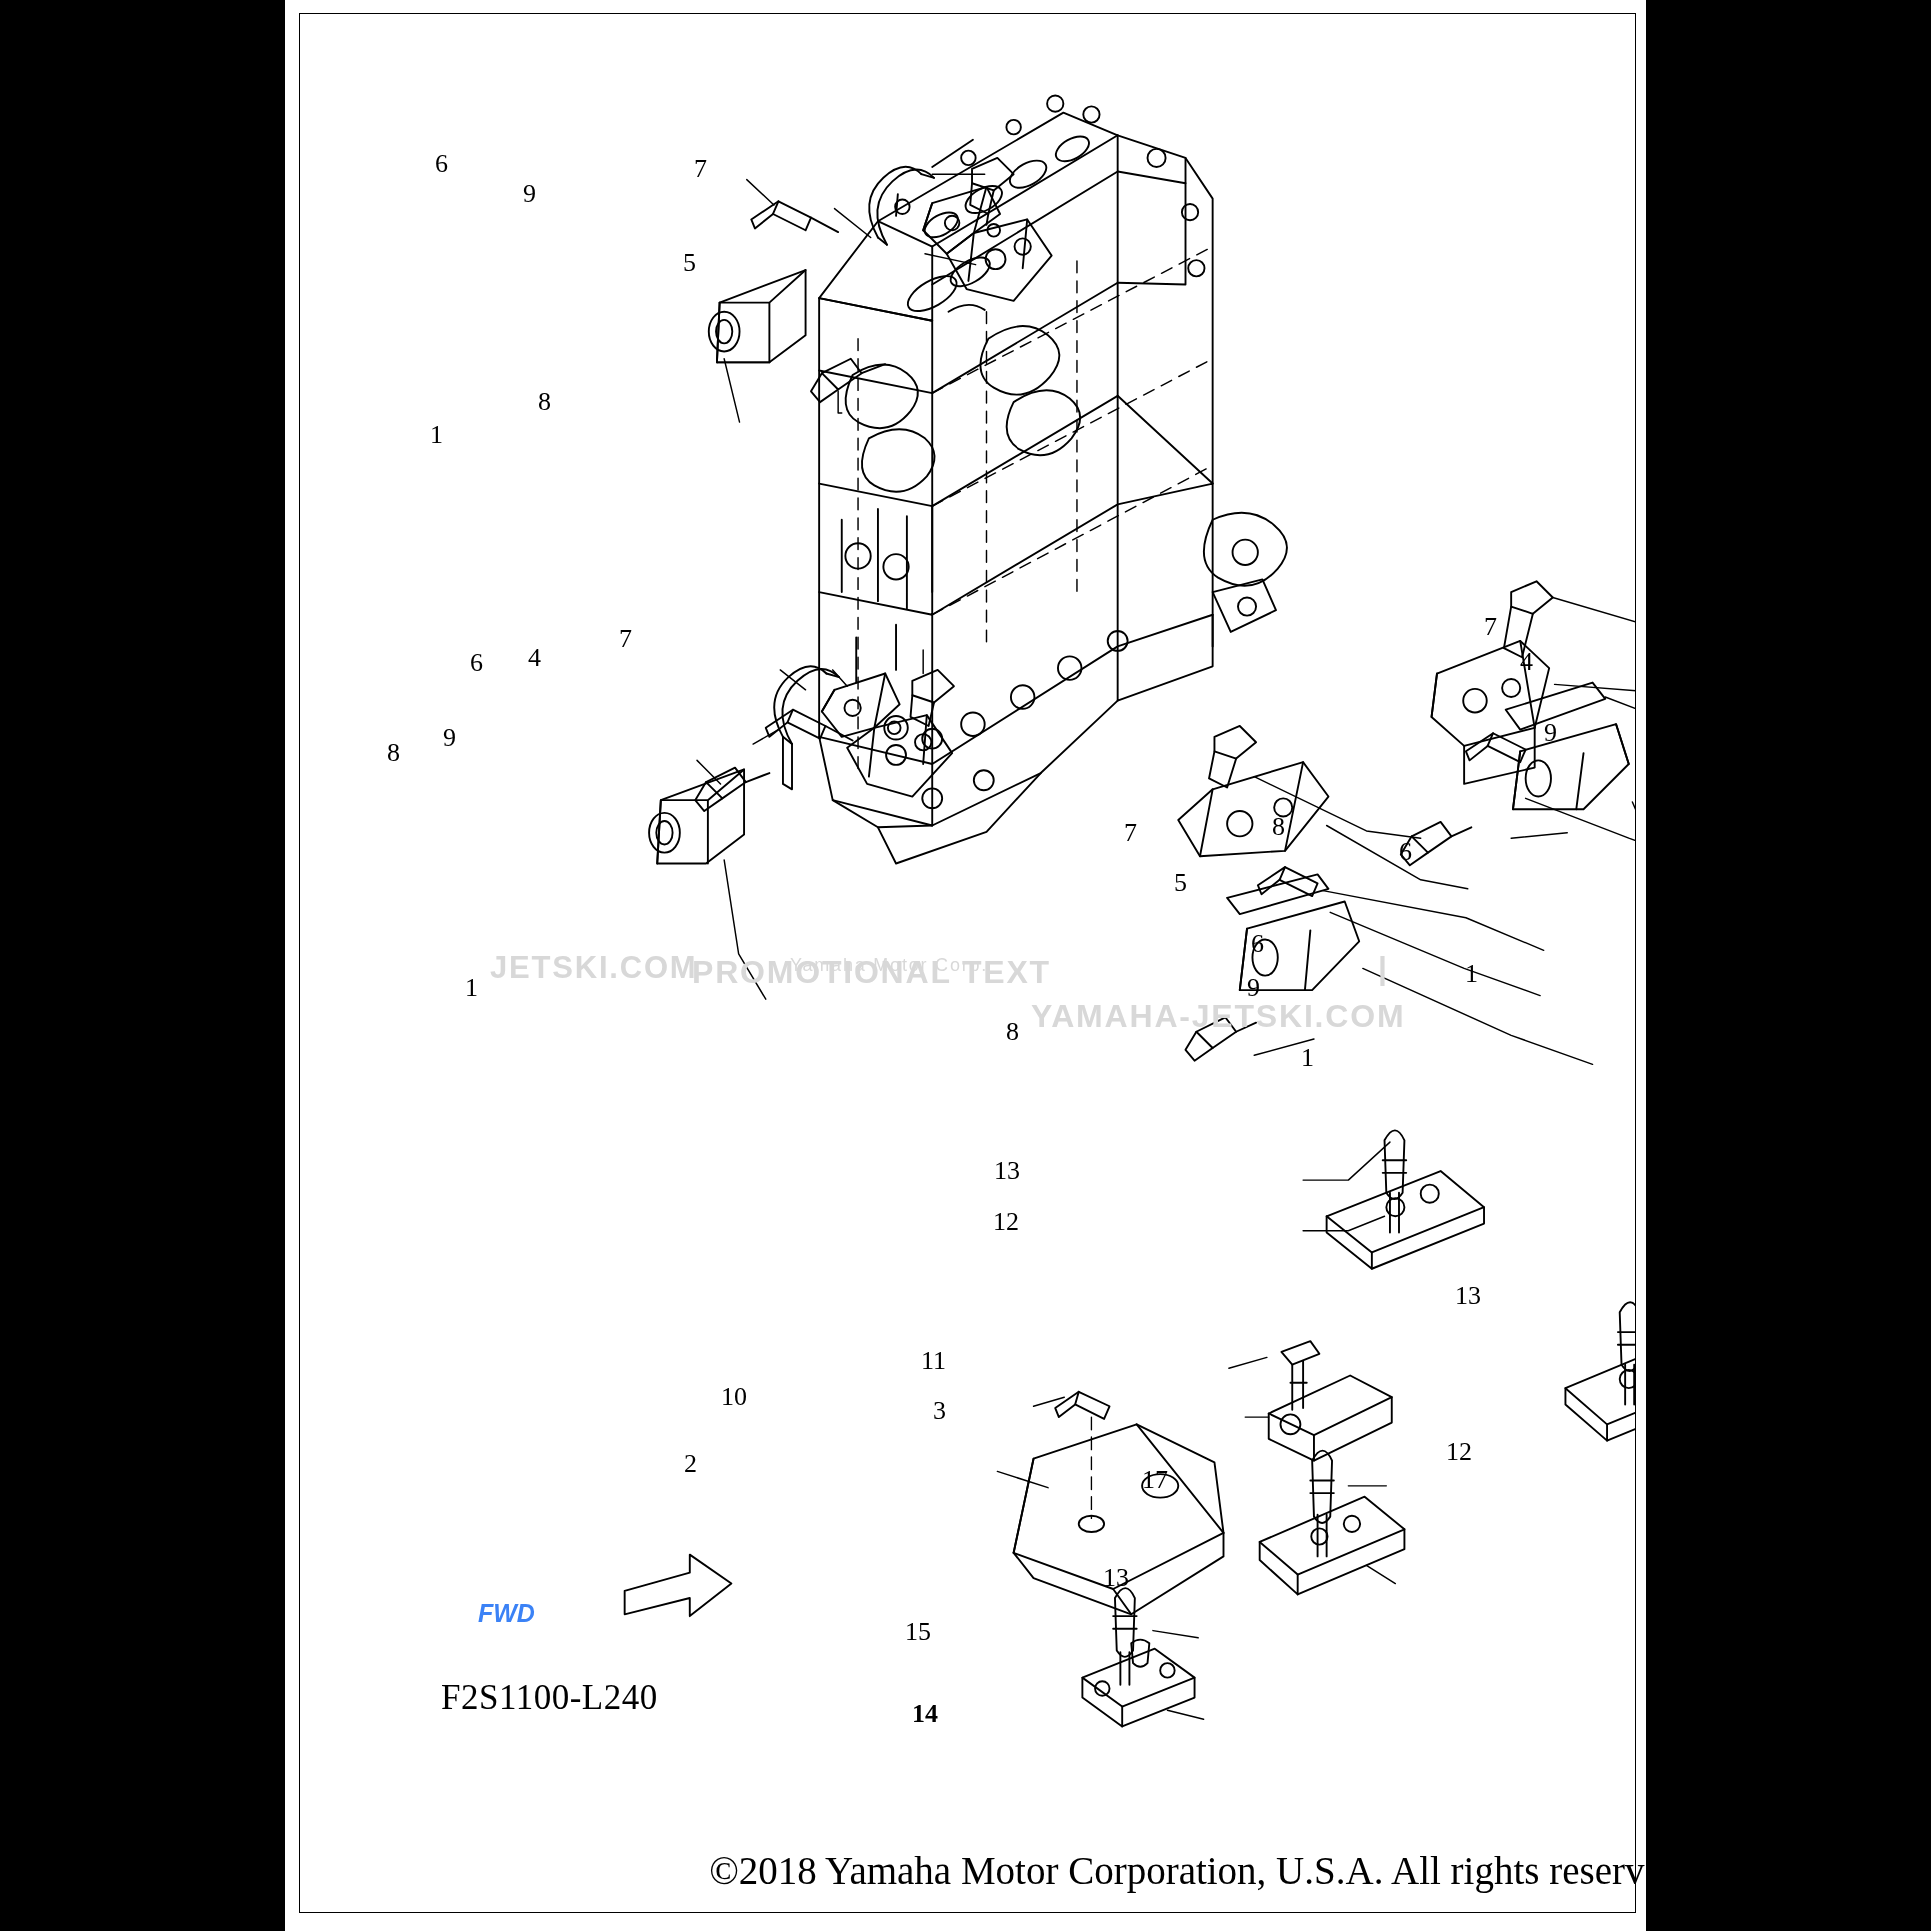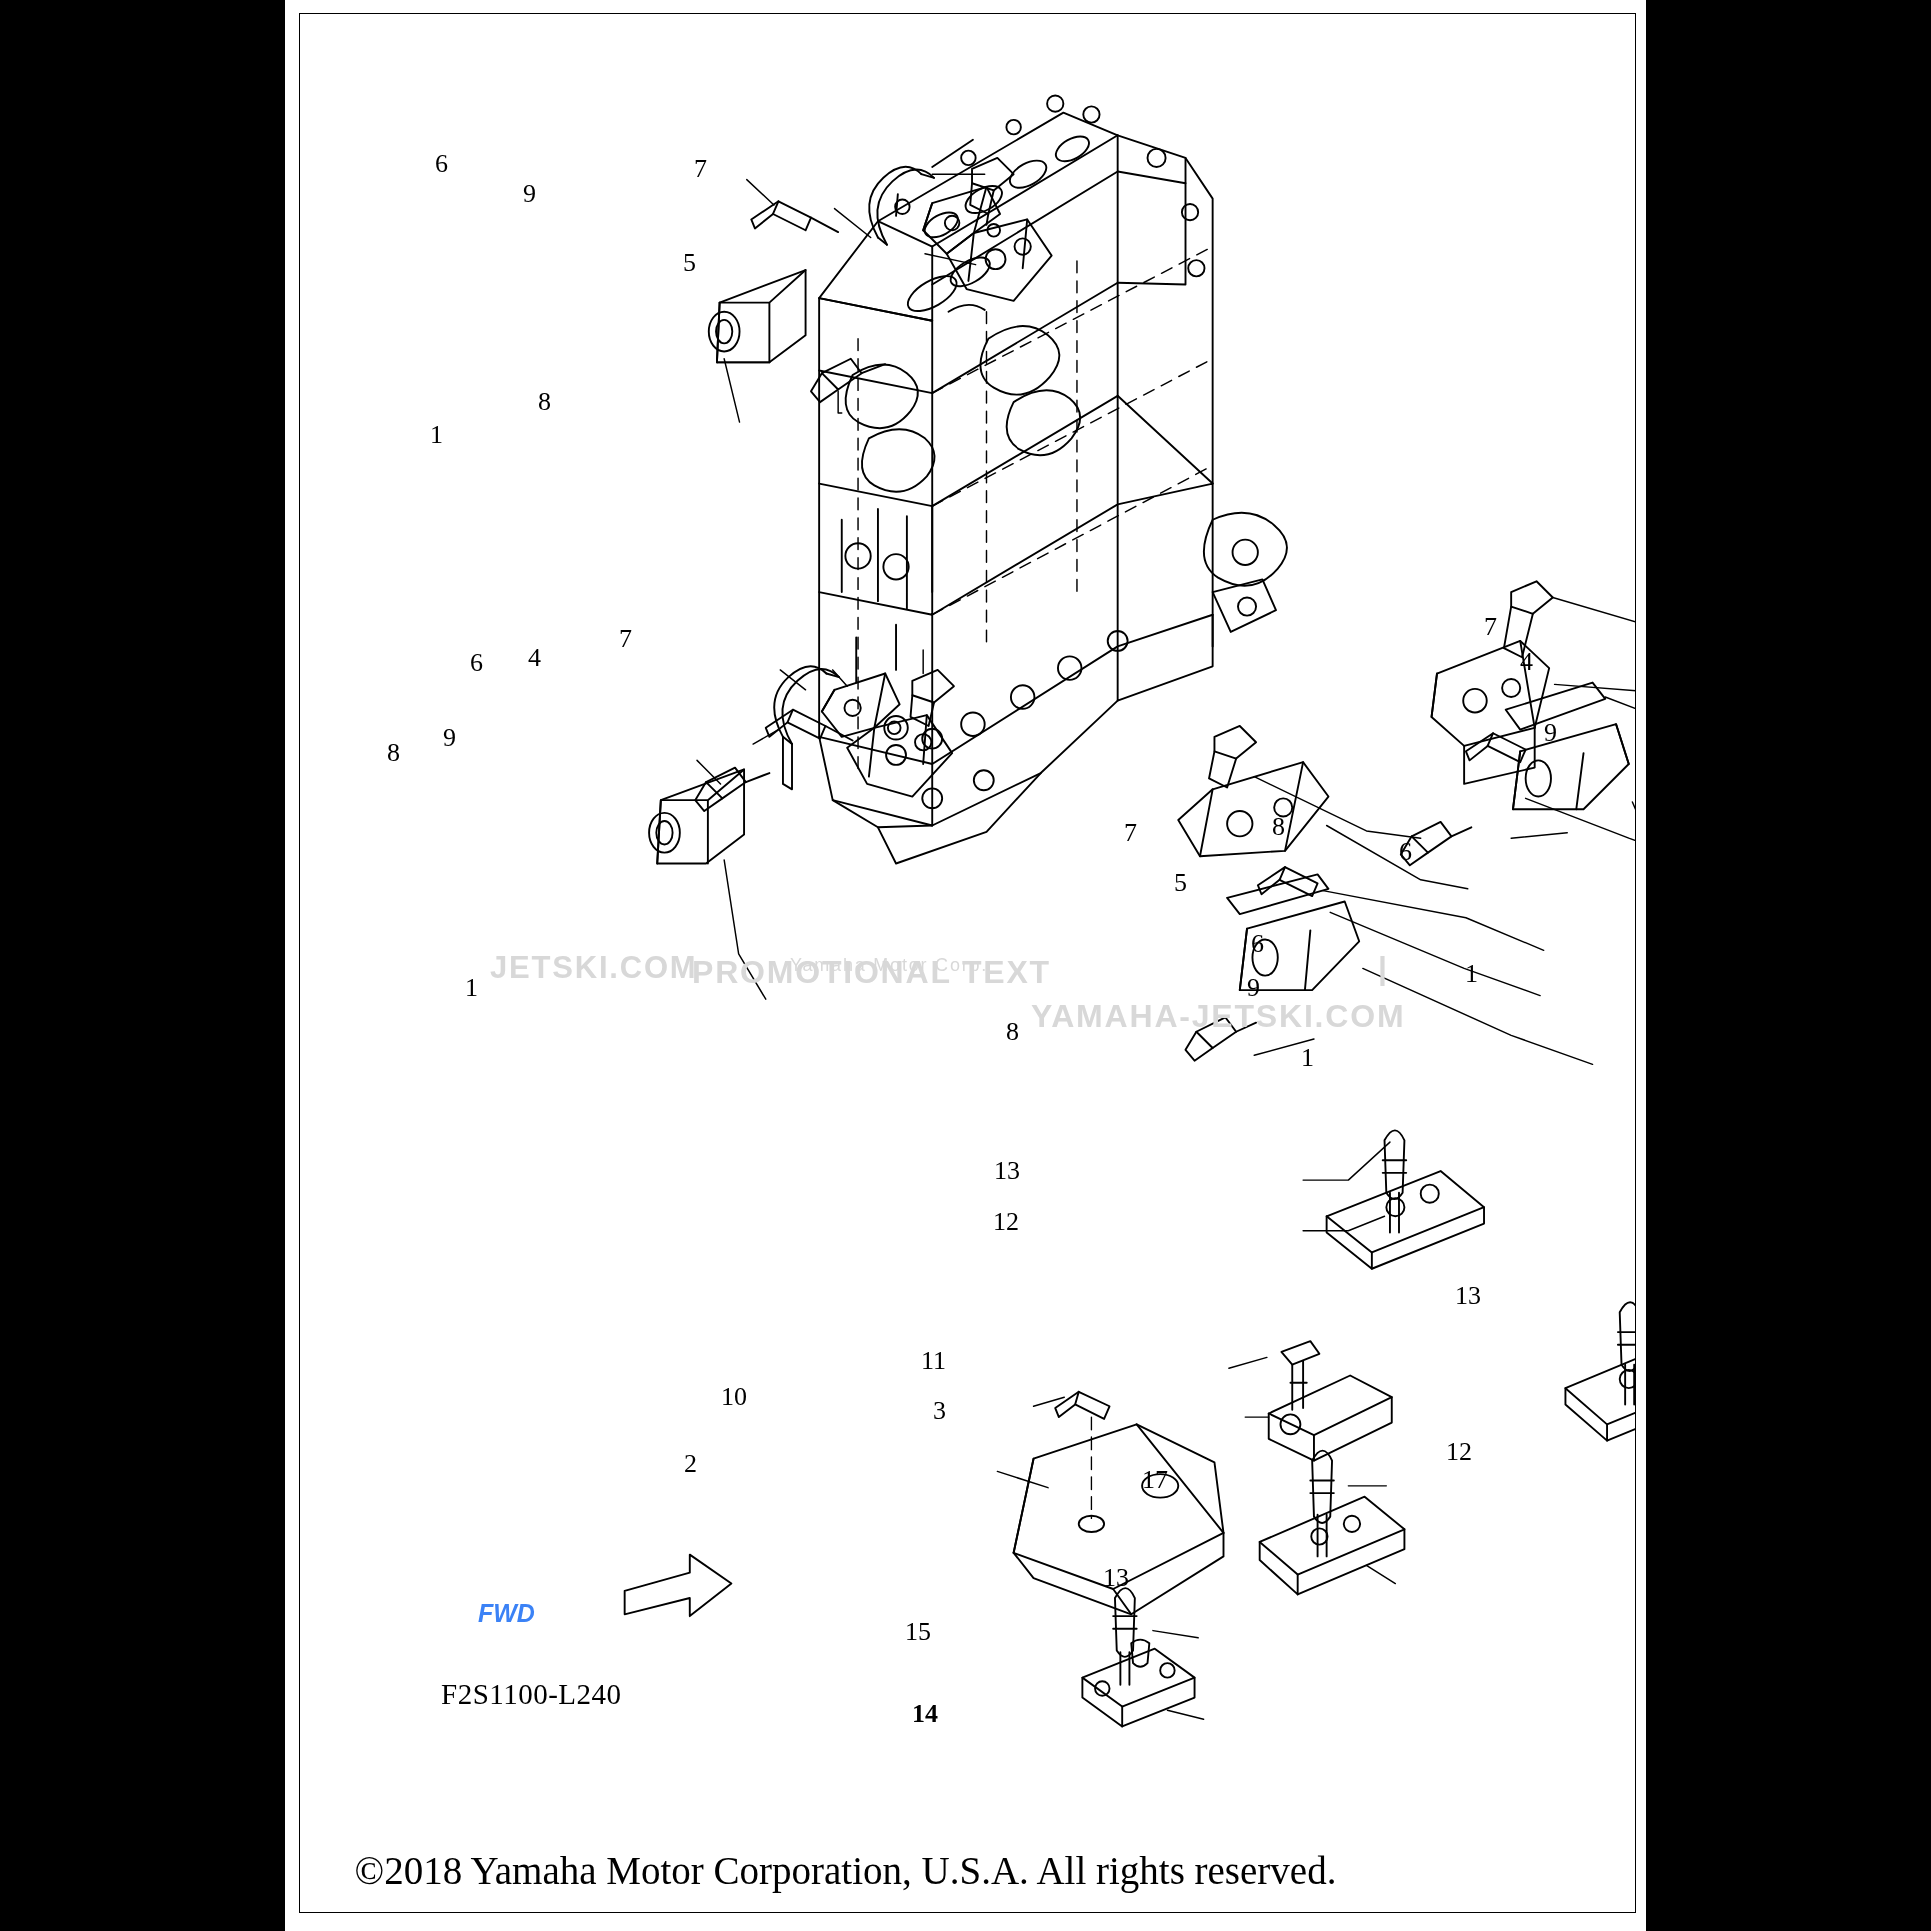--- a/index.html
+++ b/index.html
@@ -70,42 +70,42 @@
   }
   .wm.big { font-size: 31px; font-weight: bold; }
   .wm.mid { font-size: 32px; font-weight: bold; }
   .wm.small { font-size: 18px; }
 
   #diagram-code {
     position: absolute;
     left: 441px;
     top: 1678px;
     font-family: "Liberation Serif", serif;
-    font-size: 29px;
+    font-size: 35px;
     letter-spacing: 0.5px;
     color: #000000;
   }
 
   #fwd-label {
     position: absolute;
     left: 478px;
     top: 1599px;
     font-family: "Liberation Sans", sans-serif;
     font-size: 25px;
     font-weight: bold;
     font-style: italic;
     color: #3b82f6;
   }
 
   #copyright {
     position: absolute;
     left: 0;
     top: 1848px;
     width: 1691px;
-    text-align: center;
+    text-align: right;
     font-family: "Liberation Serif", serif;
     font-size: 39px;
     color: #000000;
   }
 </style>
 </head>
 <body>
 
 <div id="page">
 

